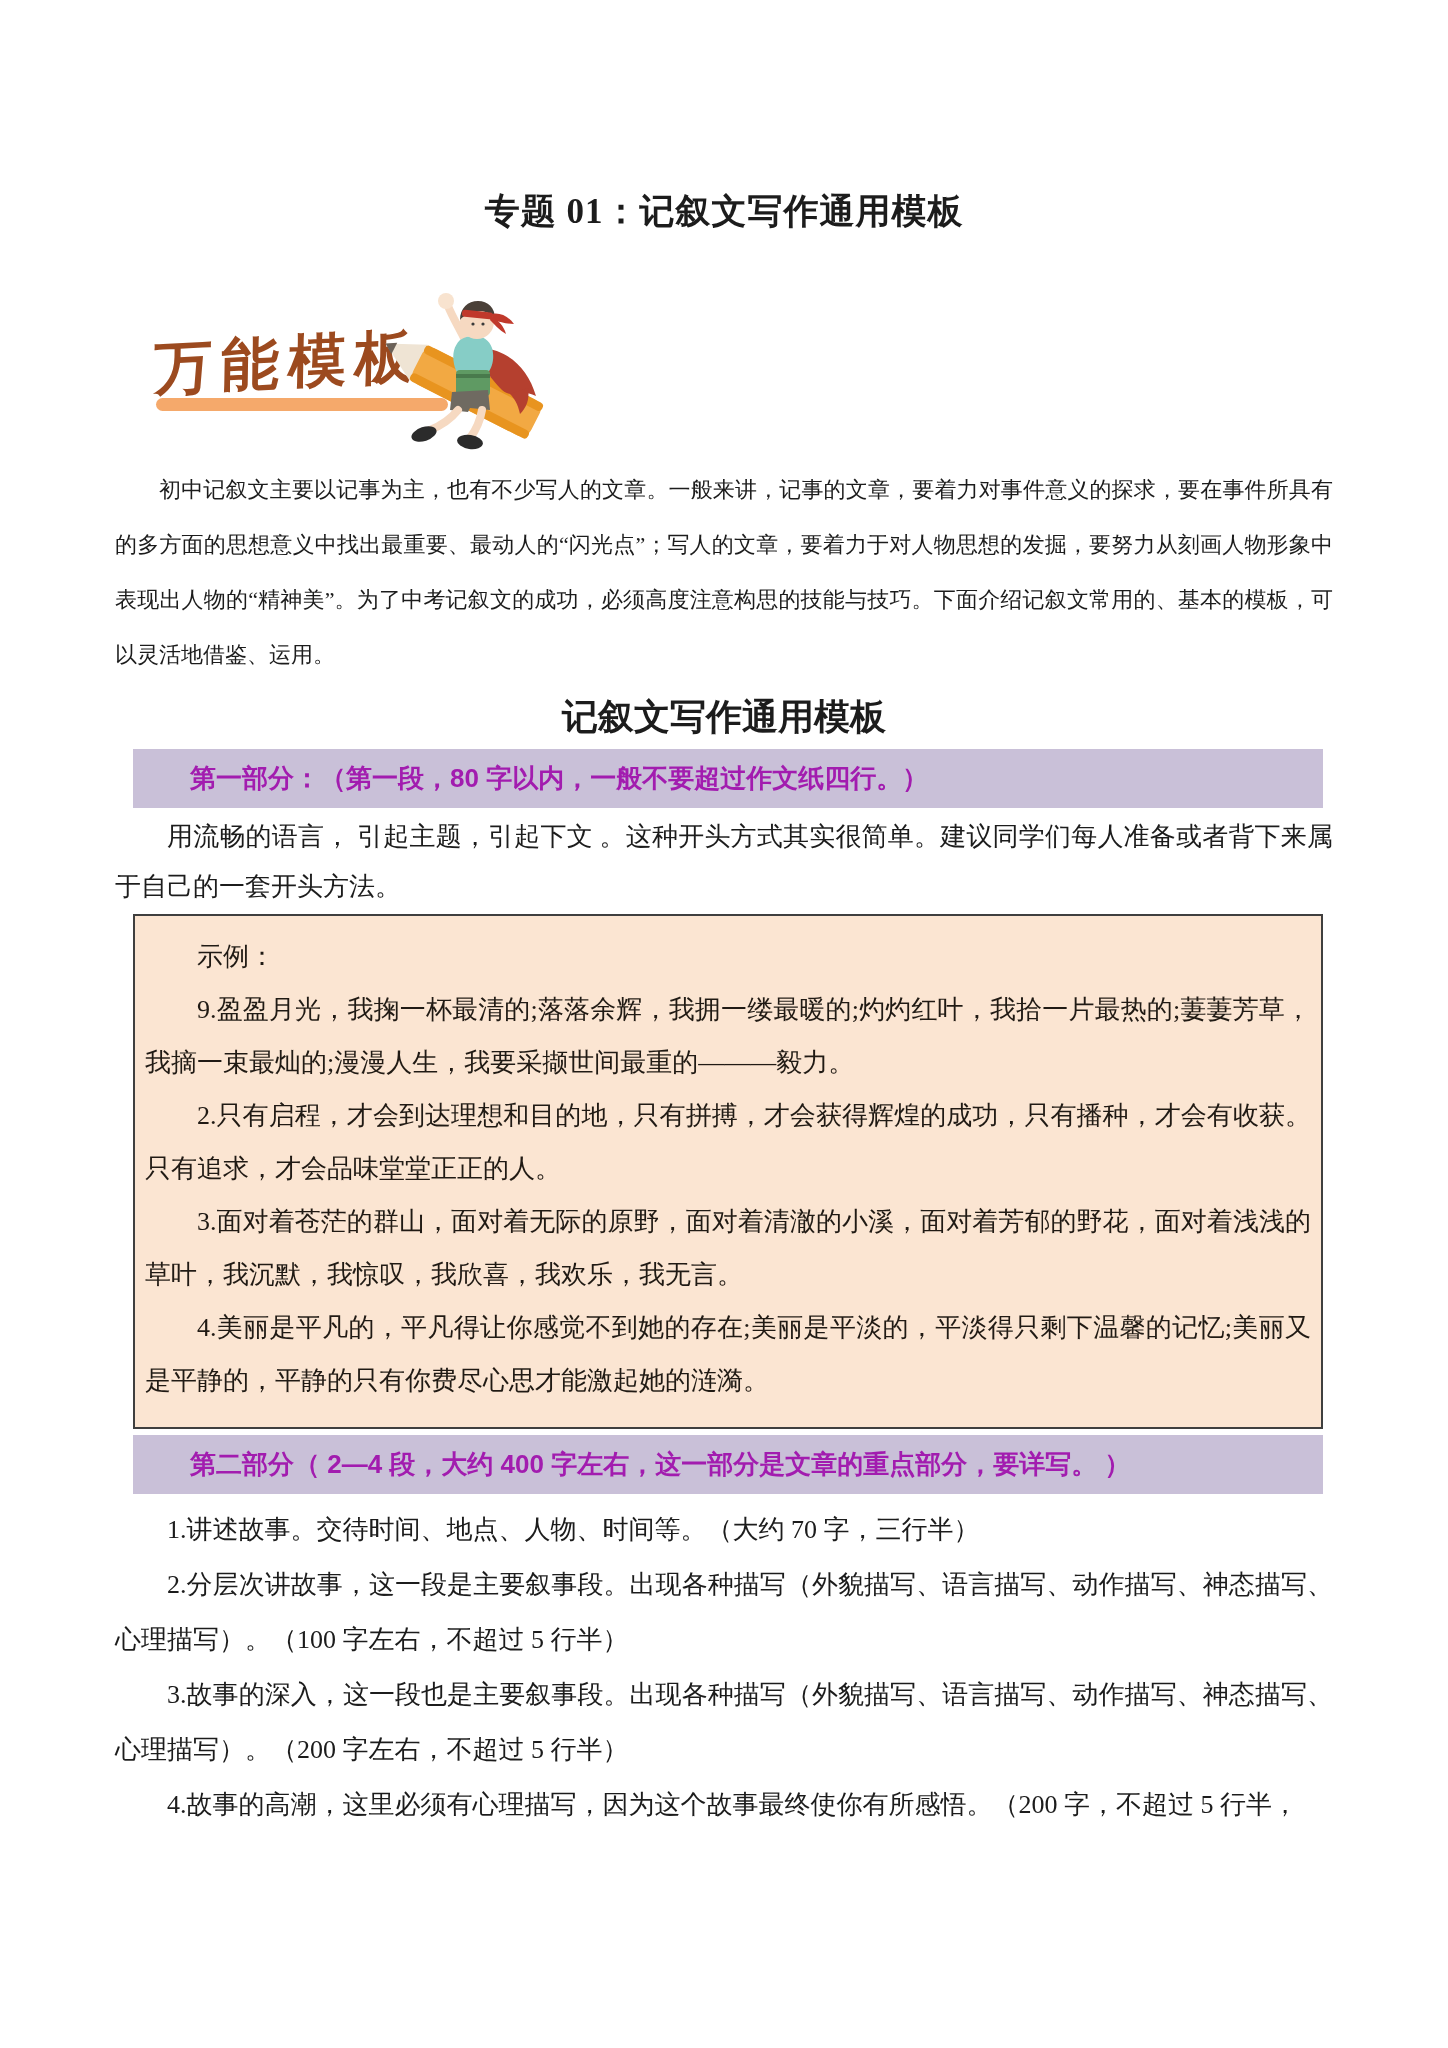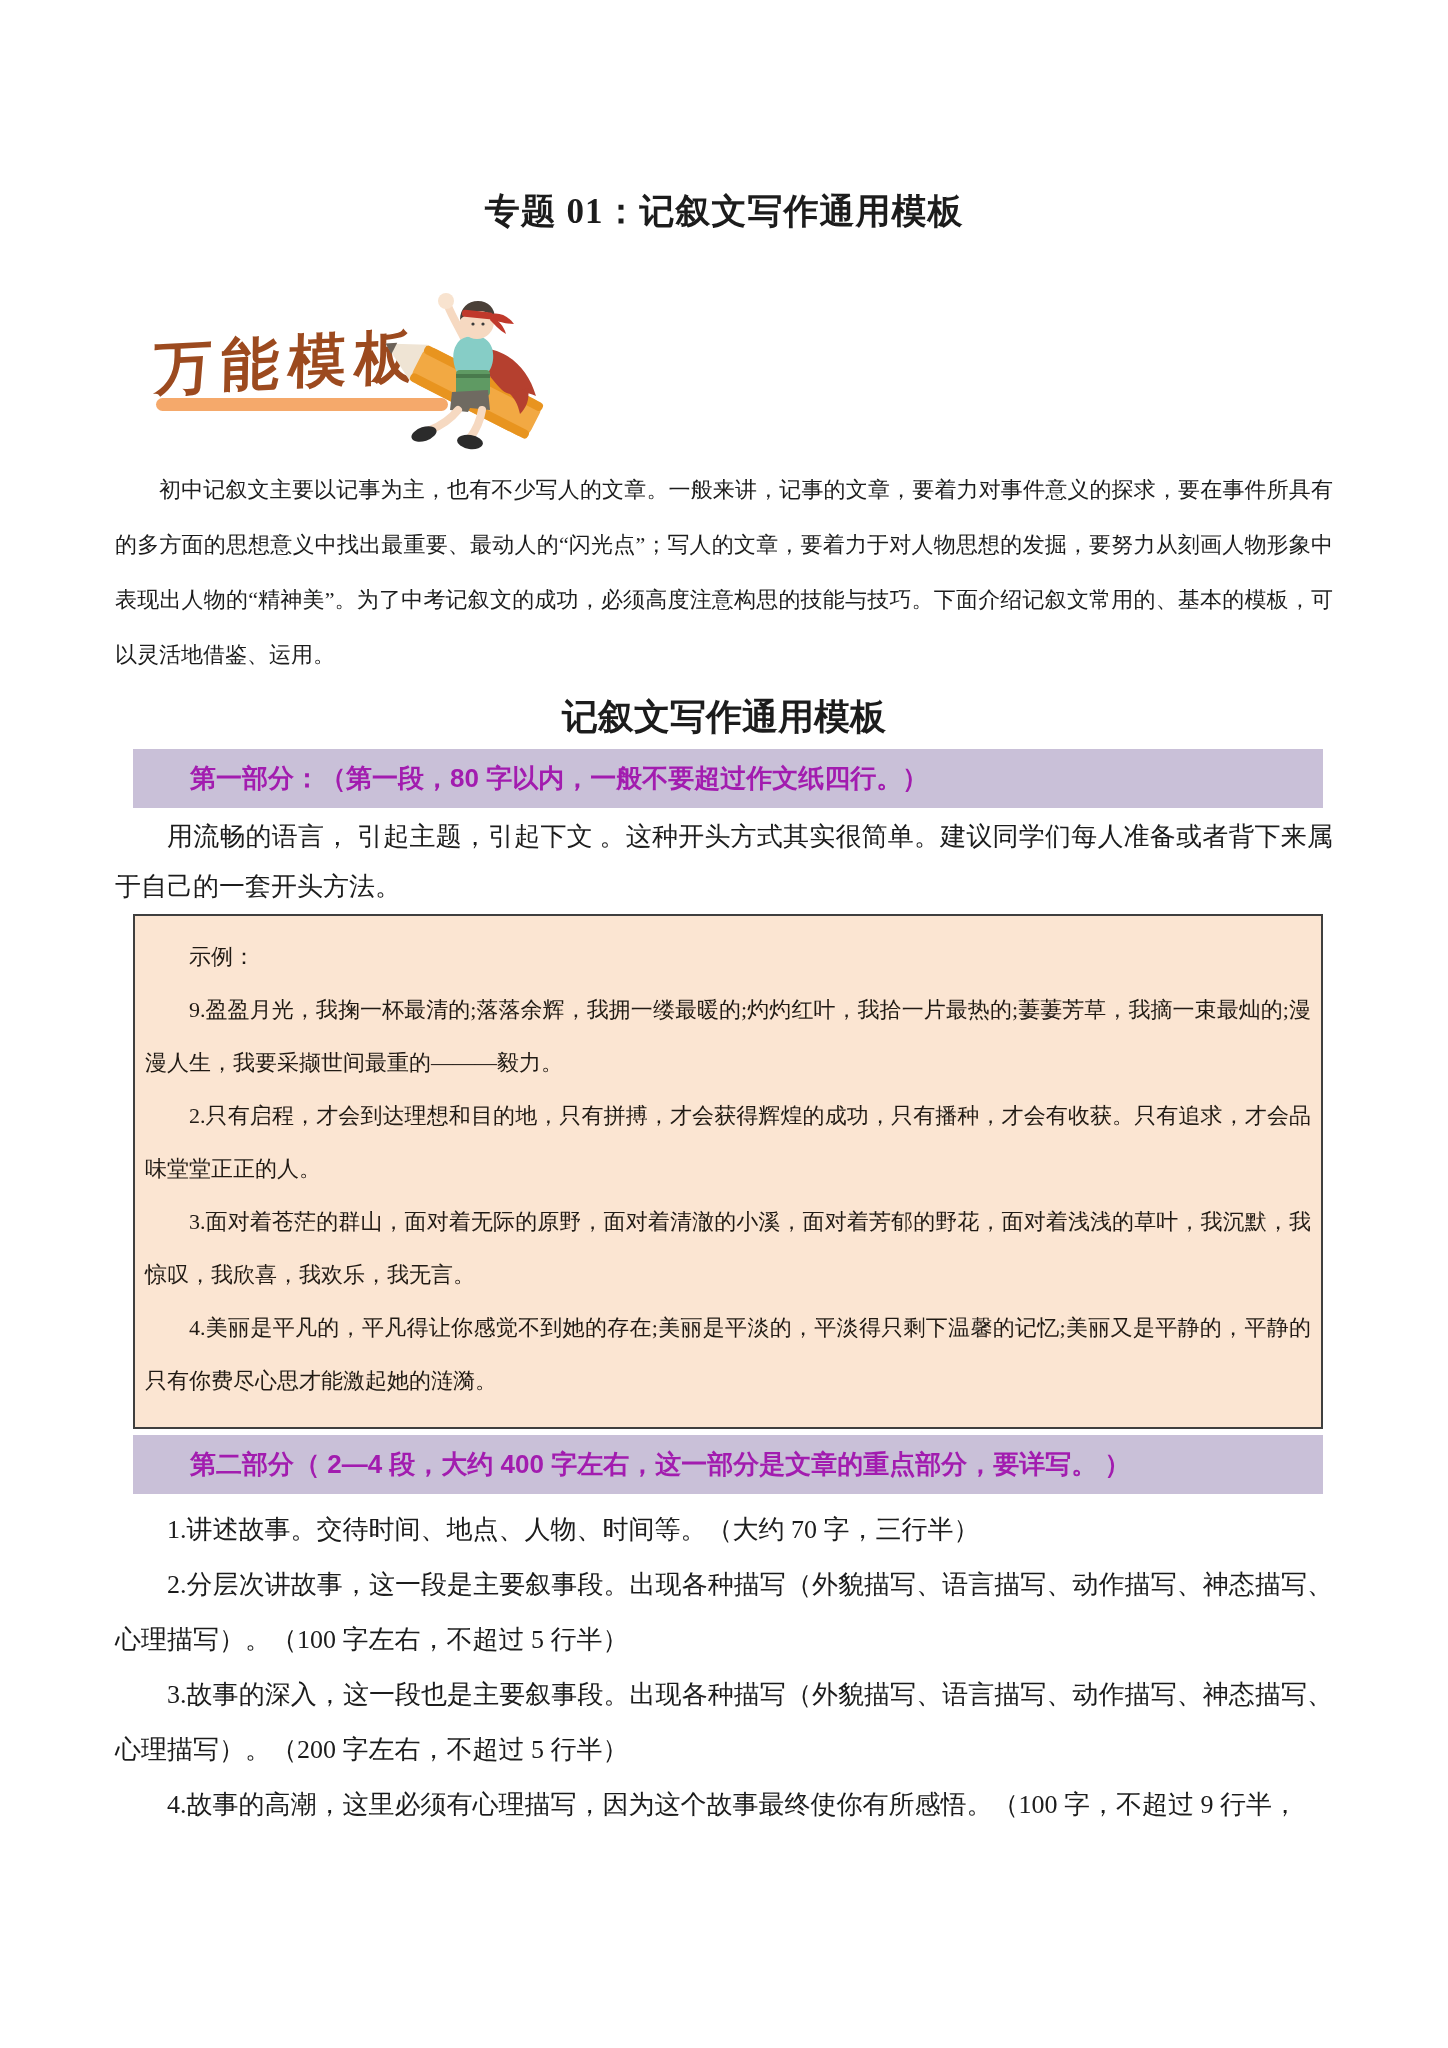--- a/index.html
+++ b/index.html
@@ -96,21 +96,21 @@
   .example-box{
     margin:2px 0 0 133px;
     width:1190px;
     box-sizing:border-box;
     border:2px solid #3f3f3f;
     background:#fbe5d2;
     padding:14px 10px 20px 10px;
   }
   .example-para{
     margin:0;
-    font-size:22px;
+    font-size:26px;
     line-height:53px;
     text-align:justify;
     text-justify:inter-ideograph;
     text-indent:2em;
     color:#201a14;
   }
   .bar2{margin-top:6px;}
   .part2-item{
     margin-top:0;
     line-height:55px;
@@ -189,15 +189,15 @@
     <p class="example-para">4.美丽是平凡的，平凡得让你感觉不到她的存在;美丽是平淡的，平淡得只剩下温馨的记忆;美丽又是平静的，平静的只有你费尽心思才能激起她的涟漪。</p>
   </div>
 
   <div class="section-bar bar2">
     <span class="section-bar-text">第二部分（ 2—4 段，大约 400 字左右，这一部分是文章的重点部分，要详写。 ）</span>
   </div>
 
   <p class="body-para part2-item first">1.讲述故事。交待时间、地点、人物、时间等。（大约 70 字，三行半）</p>
   <p class="body-para part2-item">2.分层次讲故事，这一段是主要叙事段。出现各种描写（外貌描写、语言描写、动作描写、神态描写、心理描写）。（100 字左右，不超过 5 行半）</p>
   <p class="body-para part2-item">3.故事的深入，这一段也是主要叙事段。出现各种描写（外貌描写、语言描写、动作描写、神态描写、心理描写）。（200 字左右，不超过 5 行半）</p>
-  <p class="body-para part2-item">4.故事的高潮，这里必须有心理描写，因为这个故事最终使你有所感悟。（100 字，不超过 9 行半，</p>
+  <p class="body-para part2-item">4.故事的高潮，这里必须有心理描写，因为这个故事最终使你有所感悟。（200 字，不超过 5 行半，</p>
 
 </div>
 
 </body></html>

